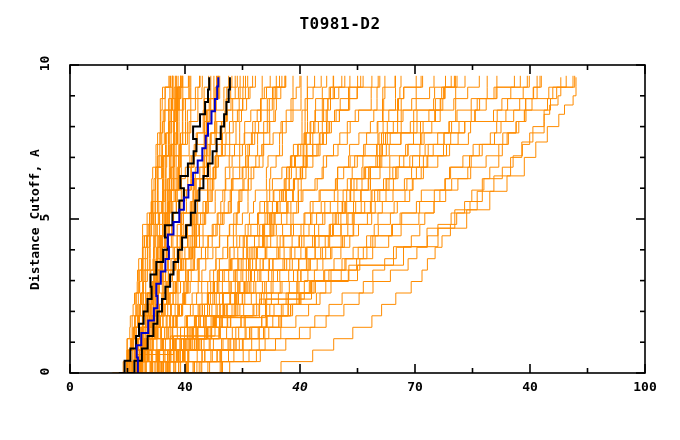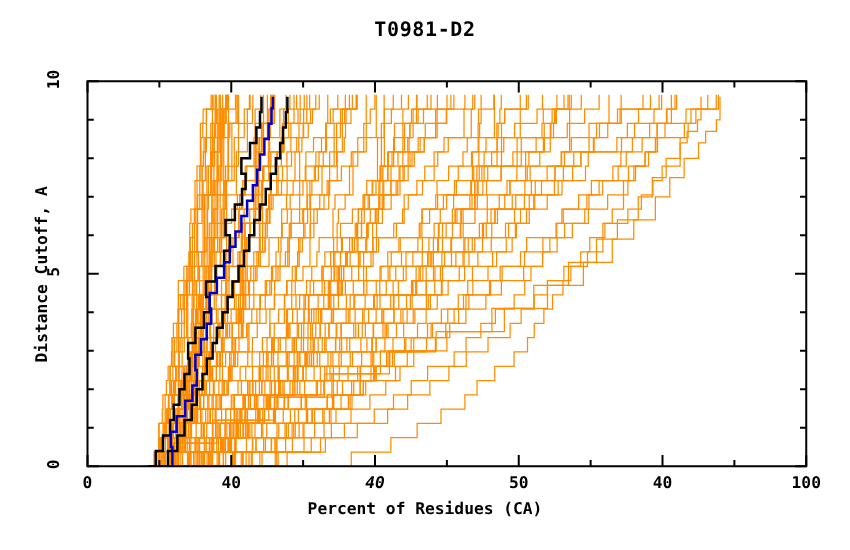--- a/index.html
+++ b/index.html
@@ -194,28 +194,27 @@
       <line x1="70" y1="157.4" x2="75" y2="157.4" stroke="#000000" stroke-width="1.6"></line>
       <line x1="645" y1="157.4" x2="640" y2="157.4" stroke="#000000" stroke-width="1.6"></line>
       <line x1="70" y1="126.6" x2="75" y2="126.6" stroke="#000000" stroke-width="1.6"></line>
       <line x1="645" y1="126.6" x2="640" y2="126.6" stroke="#000000" stroke-width="1.6"></line>
       <line x1="70" y1="95.80000000000001" x2="75" y2="95.80000000000001" stroke="#000000" stroke-width="1.6"></line>
       <line x1="645" y1="95.80000000000001" x2="640" y2="95.80000000000001" stroke="#000000" stroke-width="1.6"></line>
       <line x1="70" y1="65" x2="79" y2="65" stroke="#000000" stroke-width="1.6"></line>
       <line x1="645" y1="65" x2="636" y2="65" stroke="#000000" stroke-width="1.6"></line>
     </svg>
 
-  <div class="axis-title" id="xaxis-title">Percent of Residues (CA)</div>
   <div class="axis-title" id="yaxis-title">Distance Cutoff, A</div>
 
   <div id="xtick-labels">
       <div class="tick-label xtick-label" style="left: 70px;">0</div>
       <div class="tick-label xtick-label" style="left: 185px;">40</div>
       <div class="tick-label xtick-label" style="left: 300px; font-style: italic;">40</div>
-      <div class="tick-label xtick-label" style="left: 415px;">50</div>
+      <div class="tick-label xtick-label" style="left: 415px;">70</div>
       <div class="tick-label xtick-label" style="left: 530px;">40</div>
       <div class="tick-label xtick-label" style="left: 645px; text-align: right;">100</div>
     </div>
   <div id="ytick-labels">
       <div class="tick-label ytick-label" style="top: 364px; left: 30px; width: 28px;">0</div>
       <div class="tick-label ytick-label" style="top: 210px; left: 30px; width: 28px;">5</div>
       <div class="tick-label ytick-label" style="top: 56px; left: 30px; width: 28px;">10</div>
     </div>
 
 </div>

